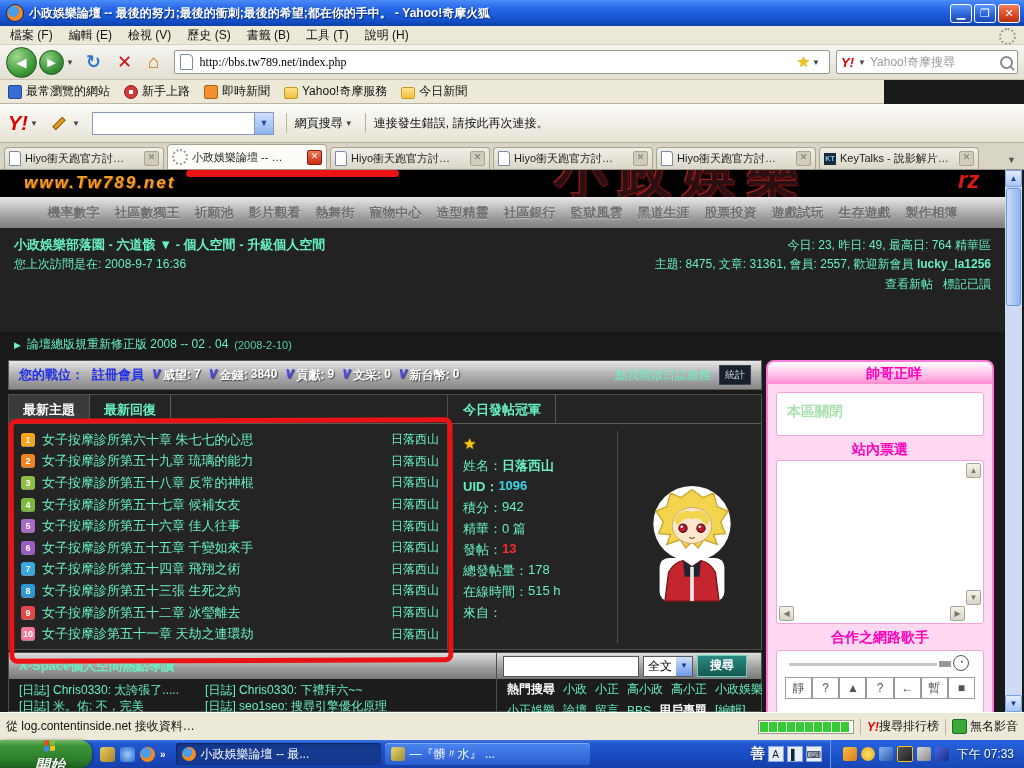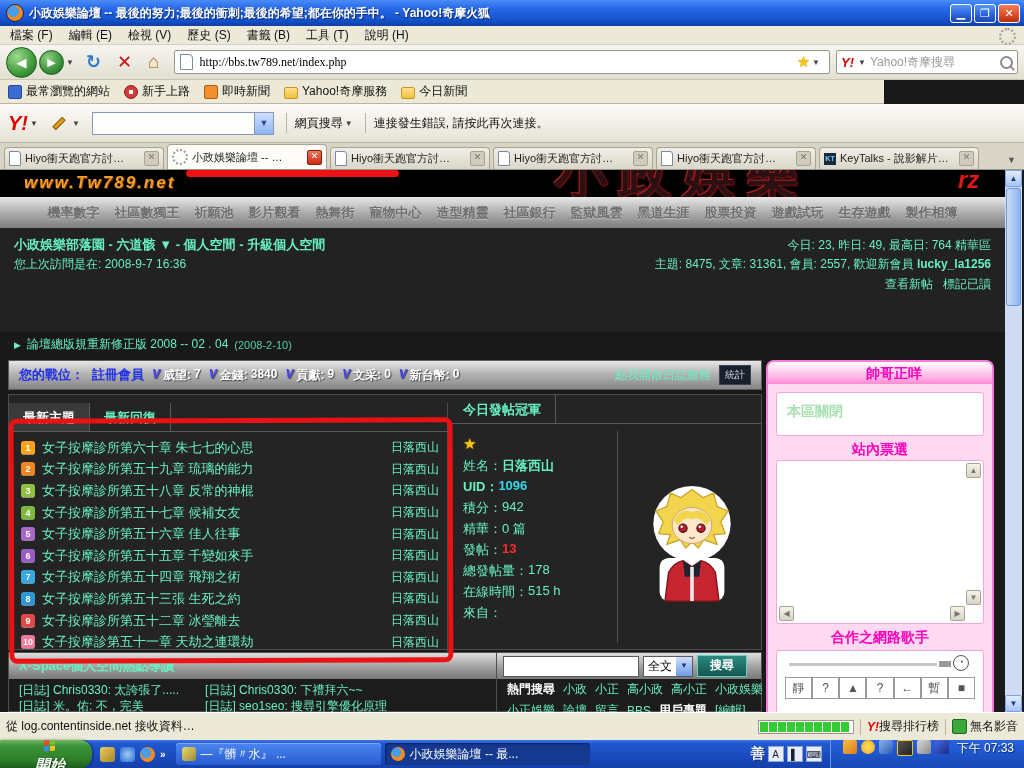--- a/index.html
+++ b/index.html
@@ -104,21 +104,21 @@
   .rank{color:#2230e8;font-weight:bold;font-size:13px;}
   .ustat{color:#fff;font-weight:bold;text-shadow:1px 1px 1px #444;display:inline-flex;gap:3px;}
   .vicon{color:#4642ff;font-weight:bold;font-style:italic;}
   .ub-right{margin-left:auto;display:flex;align-items:center;gap:8px;}
   .ub-badge{background:#18202c;color:#cfd6e4;font-size:10px;padding:2px 5px;border:1px solid #3a4254;}
 
   .panels{left:8px;top:224px;width:754px;height:256px;background:#242424;border:1px solid #4e4e4e;box-sizing:border-box;}
   .ptabs{position:absolute;left:0;top:0;right:0;height:28px;border-bottom:1px solid #5a5a5a;display:flex;}
   .ptab{padding:6px 14px;border-right:1px solid #5a5a5a;font-weight:bold;font-size:13px;}
   .ptab.on{color:#fff;background:#3a3a3a;}
-  .leftpanel{position:absolute;left:0;top:8px;width:439px;height:256px;border-right:1px solid #4e4e4e;box-sizing:border-box;}
+  .leftpanel{position:absolute;left:0;top:0;width:439px;height:256px;border-right:1px solid #4e4e4e;box-sizing:border-box;}
   .threads{position:absolute;left:0;top:34px;right:0;}
   .trow{height:21.6px;display:flex;align-items:center;padding-left:12px;position:relative;}
   .tbadge{width:14px;height:14px;border-radius:3px;color:#fff;font-size:9px;font-weight:bold;
     text-align:center;line-height:14px;margin-right:7px;flex:0 0 auto;border-bottom:1px dashed #8a8a8a;box-sizing:border-box;}
   .tlink{color:#68f0c4;font-size:13px;white-space:nowrap;overflow:hidden;}
   .tauthor{position:absolute;right:8px;color:#68f0c4;font-size:12px;}
   .champanel{position:absolute;left:440px;top:0;right:0;height:256px;}
   .champstar{position:absolute;left:14px;top:40px;color:#f5c518;font-size:15px;text-shadow:0 0 2px #b08000;}
   .cfields{position:absolute;left:14px;top:62px;width:150px;}
   .cfield{height:21px;display:flex;font-size:13px;color:#68f0c4;white-space:nowrap;}
@@ -193,21 +193,21 @@
   .qico{width:15px;height:15px;border-radius:3px;}
   .chev{color:#fff;font-size:10px;font-weight:bold;}
   .taskitem{height:22px;width:205px;margin:0 2px;border-radius:3px;display:flex;align-items:center;gap:5px;padding:0 6px;box-sizing:border-box;color:#fff;font-size:12px;white-space:nowrap;overflow:hidden;}
   .taskitem.pressed{background:#15398f;box-shadow:inset 1px 1px 2px #0a2260;}
   .taskitem.raised{background:linear-gradient(180deg,#4a86f0,#2a5cd0);box-shadow:inset 0 1px 0 #7aa8f8;}
   .tico{width:14px;height:14px;border-radius:50%;background:radial-gradient(circle at 40% 40%,#4a9de8 0 40%,#f58a1e 41% 75%,#c45a10 76%);flex:0 0 auto;}
   .tico2{width:14px;height:14px;border-radius:3px;background:linear-gradient(135deg,#e8d86a,#9a8a3a);flex:0 0 auto;}
   .langband{display:flex;align-items:center;gap:3px;margin-left:auto;}
   .imechar{color:#fff;font-size:14px;font-weight:bold;text-shadow:1px 1px 1px #0a2a6a;}
   .langbox{width:16px;height:16px;background:#e8eef8;border:1px solid #8aa4d8;color:#123;font-size:10px;text-align:center;line-height:15px;box-sizing:border-box;}
-  .tray{height:28px;display:flex;gap:4px;padding:0 10px 0 12px;margin-left:8px;
+  .tray{height:28px;display:flex;align-items:center;gap:4px;padding:0 10px 0 12px;margin-left:8px;
     background:linear-gradient(180deg,#2663e0,#1747b4);border-left:1px solid #6a96f0;}
   .trayico{width:14px;height:14px;border-radius:2px;}
   .clock{color:#fff;font-size:12px;margin-left:4px;text-shadow:1px 1px 1px #0a2a6a;white-space:nowrap;}
 </style>
 </head>
 <body>
 
 <div id="screen">
 
   <div class="abs titlebar">
@@ -641,27 +641,27 @@
           <i style="background:#f5c518;"></i>
         </span>
       <span class="starttxt">開始</span>
     </span>
     <span class="qlaunch">
       <span class="qico" style="background:linear-gradient(135deg,#e8d05a,#a8802a);"></span>
       <span class="qico" style="background:radial-gradient(circle,#9ecbf5,#2a6ad0);"></span>
       <span class="qico" style="background:radial-gradient(circle at 40% 40%,#4a9de8 0 40%,#f58a1e 41%);border-radius:50%;"></span>
       <span class="chev">»</span>
     </span>
+    <span class="taskitem pressed">
+      <span class="tico"></span>
+      <span>小政娛樂論壇 -- 最...</span>
+    </span>
     <span class="taskitem raised">
       <span class="tico2"></span>
       <span>—『髒〃水』 ...</span>
-    </span>
-    <span class="taskitem pressed">
-      <span class="tico"></span>
-      <span>小政娛樂論壇 -- 最...</span>
     </span>
     <span class="langband">
       <span class="imechar">善</span>
       <span class="langbox">A</span>
       <span class="langbox">▌</span>
       <span class="langbox">⌨</span>
     </span>
     <span class="tray">
       <span class="trayico" style="background:linear-gradient(135deg,#f5c042,#e07818);"></span>
       <span class="trayico" style="background:radial-gradient(circle,#ffe066,#e8a818);border-radius:50%;"></span>

